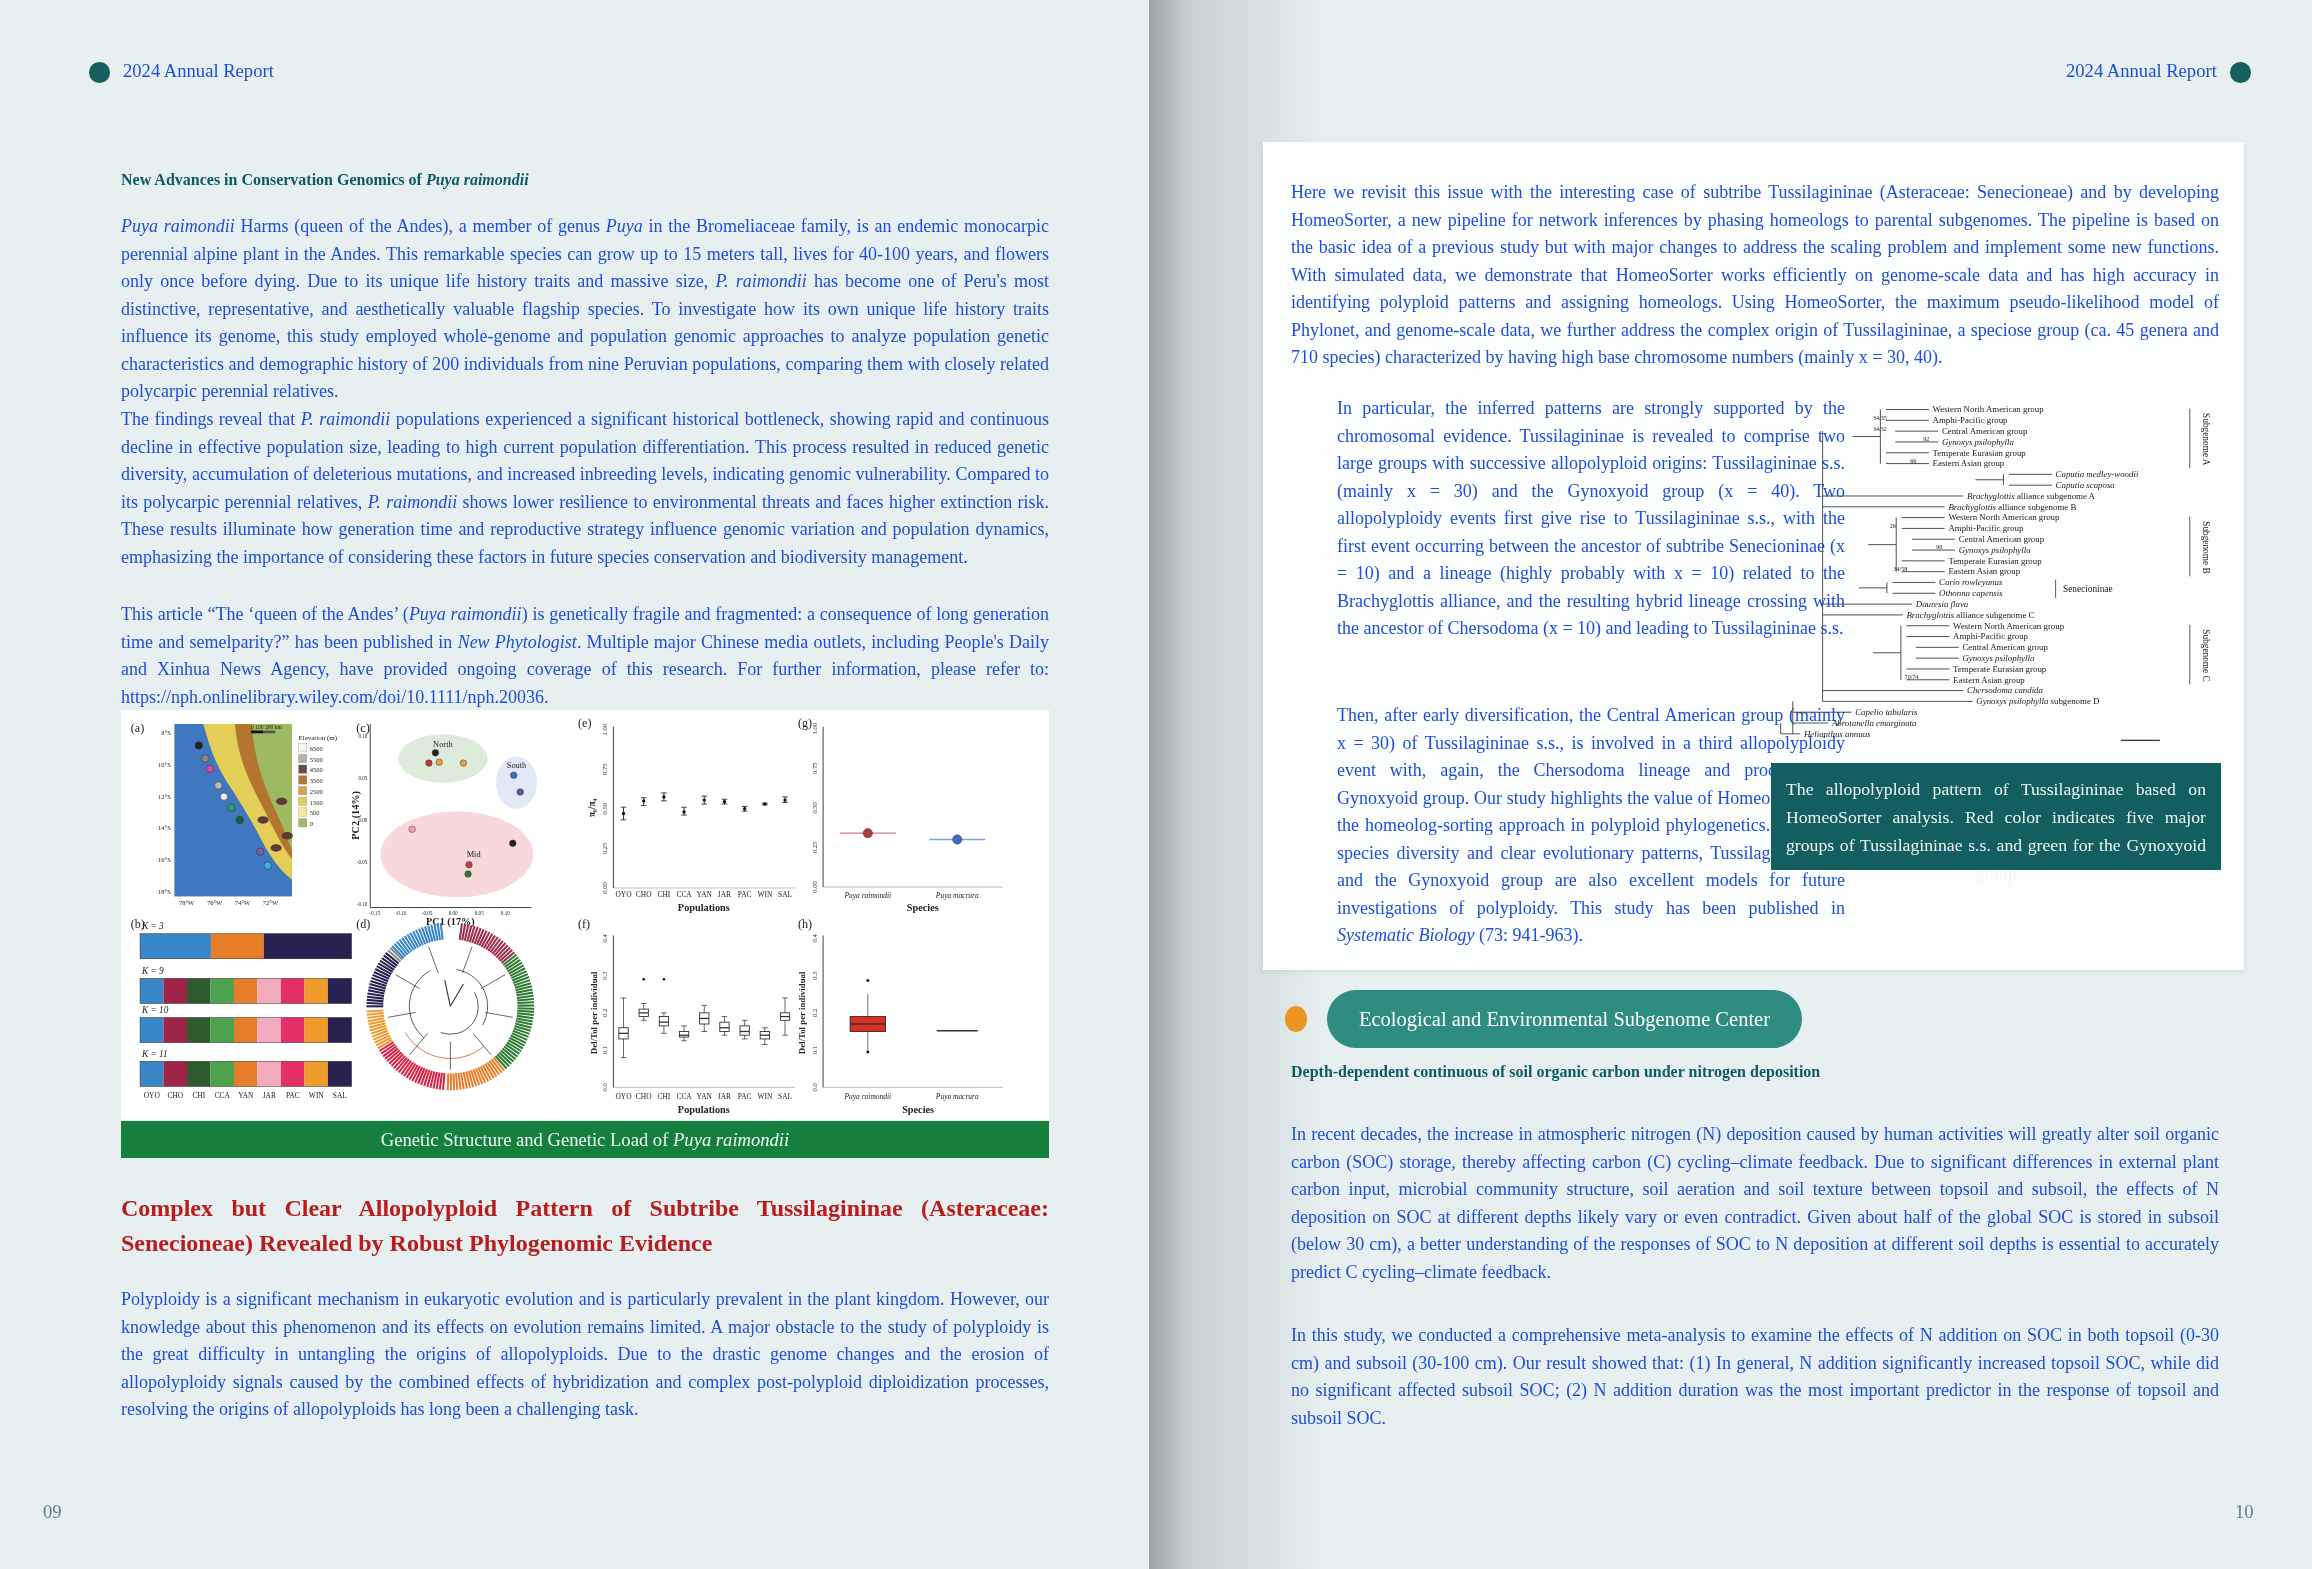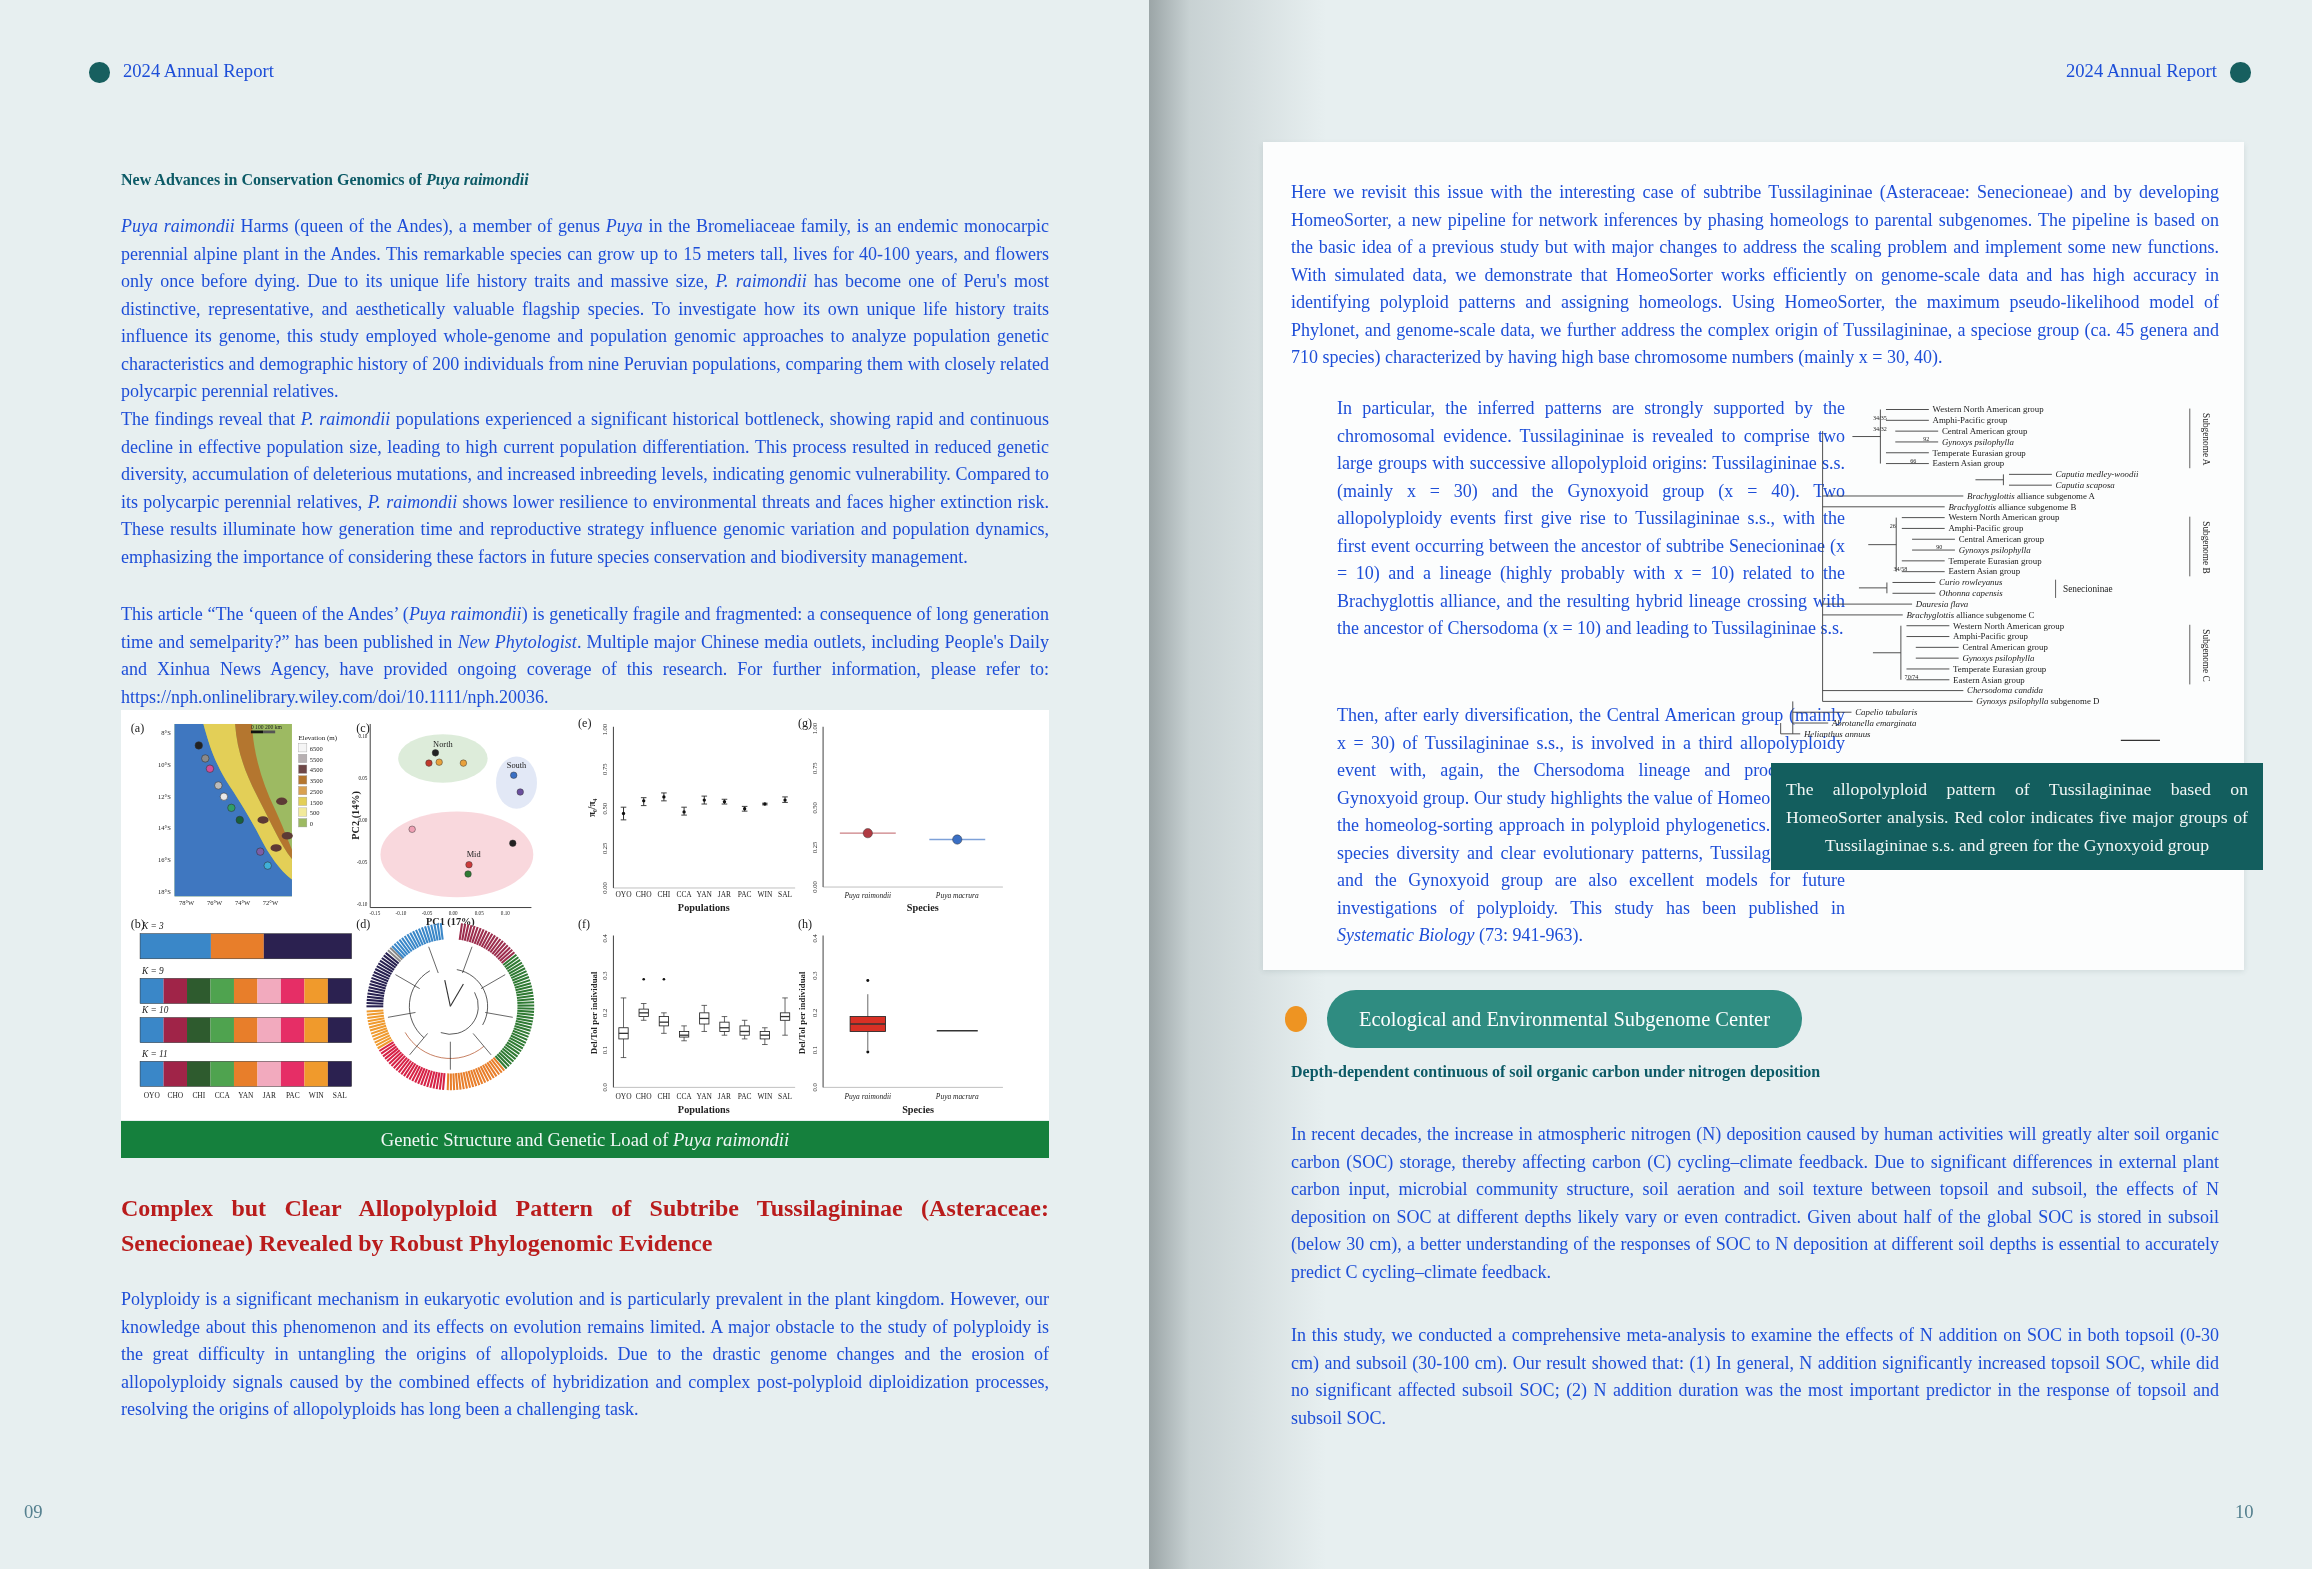--- a/index.html
+++ b/index.html
@@ -524,21 +524,21 @@
         <text x="855" y="432" font-size="11" font-weight="bold" text-anchor="middle">Species</text>
         <text x="734" y="325" font-size="9.5" font-weight="bold" text-anchor="middle" transform="rotate(-90 734 325)">Del/Tol per individual</text>
       </g>
     </svg>
 </div>
 <div class="abs capbar" style="left:121px;top:1121px;width:928px;height:37px;"><span>Genetic Structure and Genetic Load of </span><i>Puya raimondii</i></div>
 
 <div class="abs h2" style="left:121px;top:1191px;width:928px;">Complex but Clear Allopolyploid Pattern of Subtribe Tussilagininae (Asteraceae: Senecioneae) Revealed by Robust Phylogenomic Evidence</div>
 <div class="abs para" style="left:121px;top:1286px;">Polyploidy is a significant mechanism in eukaryotic evolution and is particularly prevalent in the plant kingdom. However, our knowledge about this phenomenon and its effects on evolution remains limited. A major obstacle to the study of polyploidy is the great difficulty in untangling the origins of allopolyploids. Due to the drastic genome changes and the erosion of allopolyploidy signals caused by the combined effects of hybridization and complex post-polyploid diploidization processes, resolving the origins of allopolyploids has long been a challenging task.</div>
 
-<div class="abs pgnum" style="left:24px;top:1501px;">09</div>
+<div class="abs pgnum" style="left:43px;top:1501px;">09</div>
 
 <div class="abs card" style="left:1263px;top:142px;width:981px;height:828px;"></div>
 
 <div class="abs para" style="left:1291px;top:179px;">Here we revisit this issue with the interesting case of subtribe Tussilagininae (Asteraceae: Senecioneae) and by developing HomeoSorter, a new pipeline for network inferences by phasing homeologs to parental subgenomes. The pipeline is based on the basic idea of a previous study but with major changes to address the scaling problem and implement some new functions. With simulated data, we demonstrate that HomeoSorter works efficiently on genome-scale data and has high accuracy in identifying polyploid patterns and assigning homeologs. Using HomeoSorter, the maximum pseudo-likelihood model of Phylonet, and genome-scale data, we further address the complex origin of Tussilagininae, a speciose group (ca. 45 genera and 710 species) characterized by having high base chromosome numbers (mainly x = 30, 40).</div>
 <div class="abs para col" style="left:1291px;top:395px;">In particular, the inferred patterns are strongly supported by the chromosomal evidence. Tussilagininae is revealed to comprise two large groups with successive allopolyploid origins: Tussilagininae s.s. (mainly x = 30) and the Gynoxyoid group (x = 40). Two allopolyploidy events first give rise to Tussilagininae s.s., with the first event occurring between the ancestor of subtribe Senecioninae (x = 10) and a lineage (highly probably with x = 10) related to the Brachyglottis alliance, and the resulting hybrid lineage crossing with the ancestor of Chersodoma (x = 10) and leading to Tussilagininae s.s.</div>
 <div class="abs para col" style="left:1291px;top:702px;"><span>Then, after early diversification, the Central American group (mainly x = 30) of Tussilagininae s.s., is involved in a third allopolyploidy event with, again, the Chersodoma lineage and produces the Gynoxyoid group. Our study highlights the value of HomeoSorter and the homeolog-sorting approach in polyploid phylogenetics. With rich species diversity and clear evolutionary patterns, Tussilagininae s.s. and the Gynoxyoid group are also excellent models for future investigations of polyploidy. This study has been published in </span><i>Systematic Biology</i><span> (73: 941-963).</span></div>
 
 <div class="abs" style="left:1776px;top:399px;width:452px;height:350px;">
   <svg id="fig2" width="452" height="350" viewBox="0 0 485 375">
       <line x1="118" y1="11" x2="164" y2="11" stroke="#444" stroke-width="1"></line>
@@ -628,21 +628,21 @@
       <text x="104" y="33.6" font-size="6.5" fill="#666">34/32</text>
       <text x="158" y="45.2" font-size="6.5" fill="#666">92</text>
       <text x="144" y="68.4" font-size="6.5" fill="#666">66</text>
       <text x="122" y="138" font-size="6.5" fill="#666">26</text>
       <text x="172" y="161.2" font-size="6.5" fill="#666">90</text>
       <text x="126" y="184.4" font-size="6.5" fill="#666">34/58</text>
       <text x="138" y="300.4" font-size="6.5" fill="#666">70/74</text>
       <line x1="370" y1="366" x2="412" y2="366" stroke="#333" stroke-width="1.5"></line>
     </svg>
 </div>
-<div class="abs treecap" style="left:1771px;top:763px;width:492px;height:107px;">The allopolyploid pattern of Tussilagininae based on HomeoSorter analysis. Red color indicates five major groups of Tussilagininae s.s. and green for the Gynoxyoid group</div>
+<div class="abs treecap" style="left:1771px;top:763px;width:450px;height:107px;">The allopolyploid pattern of Tussilagininae based on HomeoSorter analysis. Red color indicates five major groups of Tussilagininae s.s. and green for the Gynoxyoid group</div>
 
 <div class="abs odot" style="left:1285px;top:1006px;width:22.4px;height:26px;"></div>
 <div class="abs pill" style="left:1327px;top:990px;width:475px;height:58px;">Ecological and Environmental Subgenome Center</div>
 
 <div class="abs h1" style="left:1291px;top:1063px;width:932px;">Depth-dependent continuous of soil organic carbon under nitrogen deposition</div>
 <div class="abs para" style="left:1291px;top:1121px;">In recent decades, the increase in atmospheric nitrogen (N) deposition caused by human activities will greatly alter soil organic carbon (SOC) storage, thereby affecting carbon (C) cycling–climate feedback. Due to significant differences in external plant carbon input, microbial community structure, soil aeration and soil texture between topsoil and subsoil, the effects of N deposition on SOC at different depths likely vary or even contradict. Given about half of the global SOC is stored in subsoil (below 30 cm), a better understanding of the responses of SOC to N deposition at different soil depths is essential to accurately predict C cycling–climate feedback.</div>
 <div class="abs para" style="left:1291px;top:1322px;">In this study, we conducted a comprehensive meta-analysis to examine the effects of N addition on SOC in both topsoil (0-30 cm) and subsoil (30-100 cm). Our result showed that: (1) In general, N addition significantly increased topsoil SOC, while did no significant affected subsoil SOC; (2) N addition duration was the most important predictor in the response of topsoil and subsoil SOC.</div>
 
 <div class="abs pgnum" style="left:2235px;top:1501px;">10</div>
 

